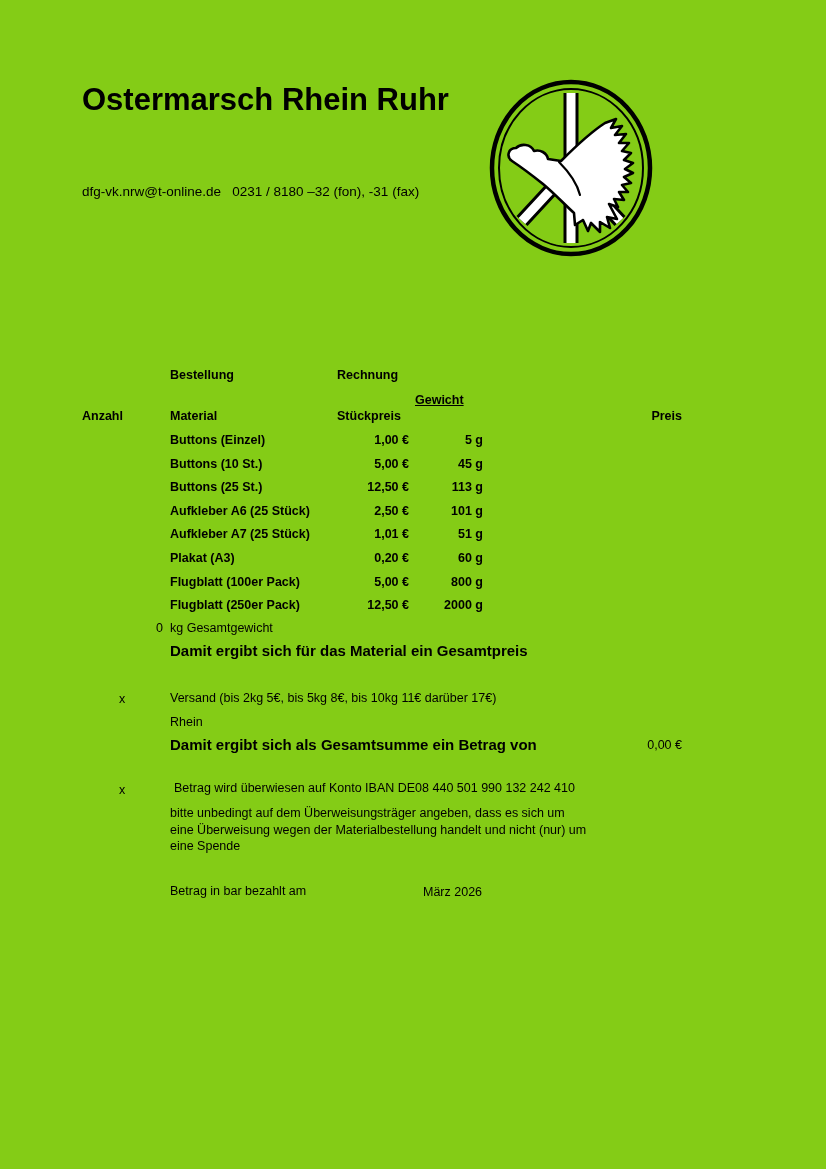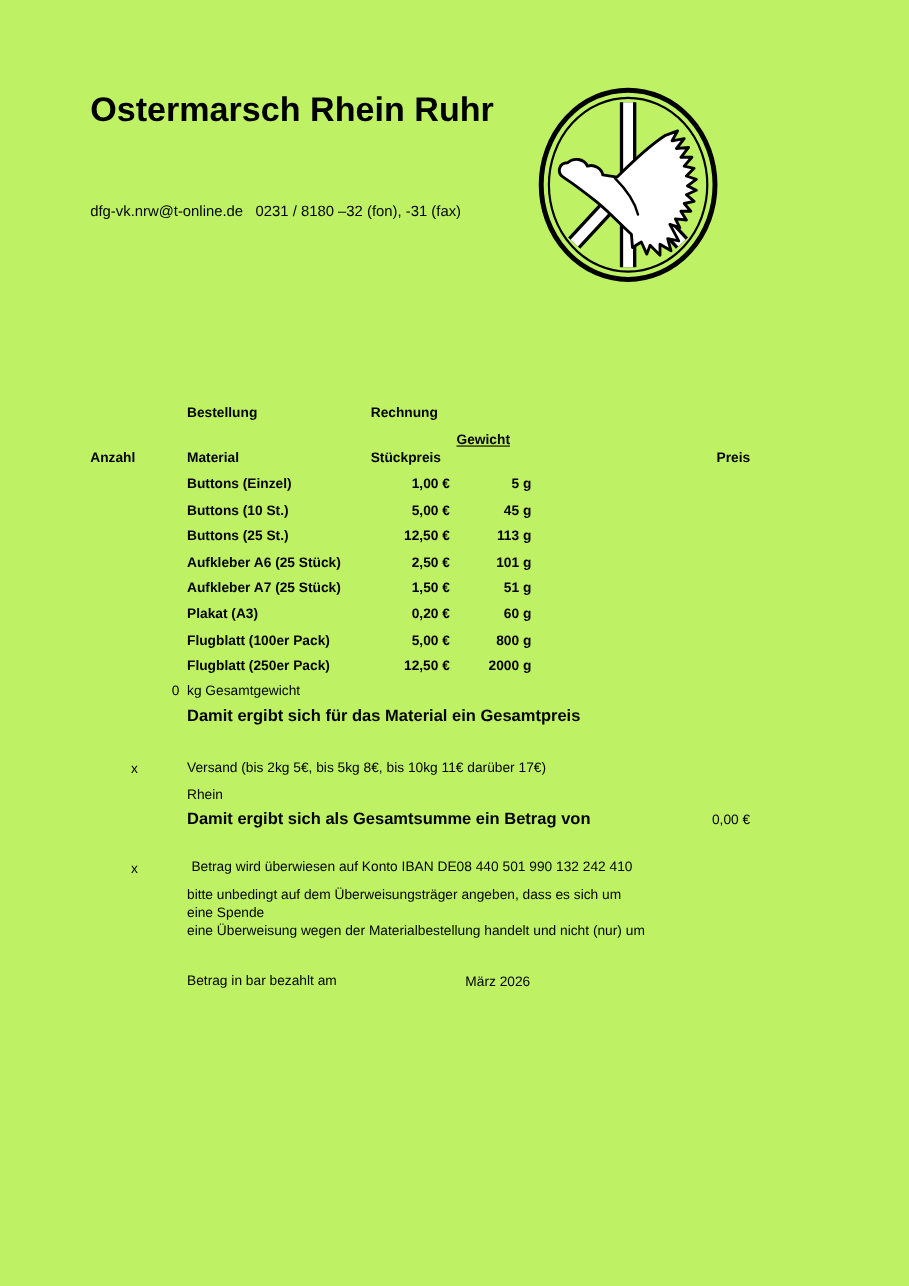--- a/index.html
+++ b/index.html
@@ -1,18 +1,18 @@
 <!DOCTYPE html>
 <html><head>
 <meta charset="utf-8">
 <style>
   html,body{margin:0;padding:0;background:#e8e8e8;}
   .page{
     position:relative;width:826px;height:1169px;margin:0 auto;
-    background:#bef264;color:#000000;
+    background:#84cc16;color:#000000;
     font-family:"Liberation Sans","DejaVu Sans",sans-serif;
     font-size:12.5px;overflow:hidden;
   }
   .abs{position:absolute;white-space:pre;line-height:1.18;}
   .b{font-weight:bold;}
   .title{font-size:31px;font-weight:bold;line-height:1.05;letter-spacing:0px;}
   .h14{font-size:14px;}
   .h13{font-size:13.5px;}
   .bold15{font-size:15px;font-weight:bold;}
   .small12{font-size:12.5px;}
@@ -94,21 +94,21 @@
         <span class="cell c-anzahl"></span>
         <span class="cell c-name">Aufkleber A6 (25 Stück)</span>
         <span class="cell c-price">2,50 €</span>
         <span class="cell c-weight">101 g</span>
         <span class="cell c-preis"></span>
       </div>
 
       <div class="mrow">
         <span class="cell c-anzahl"></span>
         <span class="cell c-name">Aufkleber A7 (25 Stück)</span>
-        <span class="cell c-price">1,50 €</span>
+        <span class="cell c-price">1,01 €</span>
         <span class="cell c-weight">51 g</span>
         <span class="cell c-preis"></span>
       </div>
 
       <div class="mrow">
         <span class="cell c-anzahl"></span>
         <span class="cell c-name">Plakat (A3)</span>
         <span class="cell c-price">0,20 €</span>
         <span class="cell c-weight">60 g</span>
         <span class="cell c-preis"></span>
@@ -142,20 +142,20 @@
   <div class="abs" style="left:170px;top:715px;">Rhein</div>
 
   <div class="abs bold15" style="left:170px;top:736px;">Damit ergibt sich als Gesamtsumme ein Betrag von</div>
   <div class="abs small12" style="left:600px;top:738px;width:82px;text-align:right;">0,00 €</div>
 
   <div class="abs" style="left:119px;top:783px;">x</div>
   <div class="abs" style="left:174px;top:781px;">Betrag wird überwiesen auf Konto IBAN DE08 440 501 990 132 242 410</div>
 
   <div class="abs" style="left:170px;top:805px;white-space:normal;">
     <div class="note-line">bitte unbedingt auf dem Überweisungsträger angeben, dass es sich um</div>
+    <div class="note-line">eine Überweisung wegen der Materialbestellung handelt und nicht (nur) um</div>
     <div class="note-line">eine Spende</div>
-    <div class="note-line">eine Überweisung wegen der Materialbestellung handelt und nicht (nur) um</div>
   </div>
 
   <div class="abs" style="left:170px;top:884px;">Betrag in bar bezahlt am</div>
   <div class="abs" style="left:423px;top:885px;">März 2026</div>
 
 </div>
 
 </body></html>

